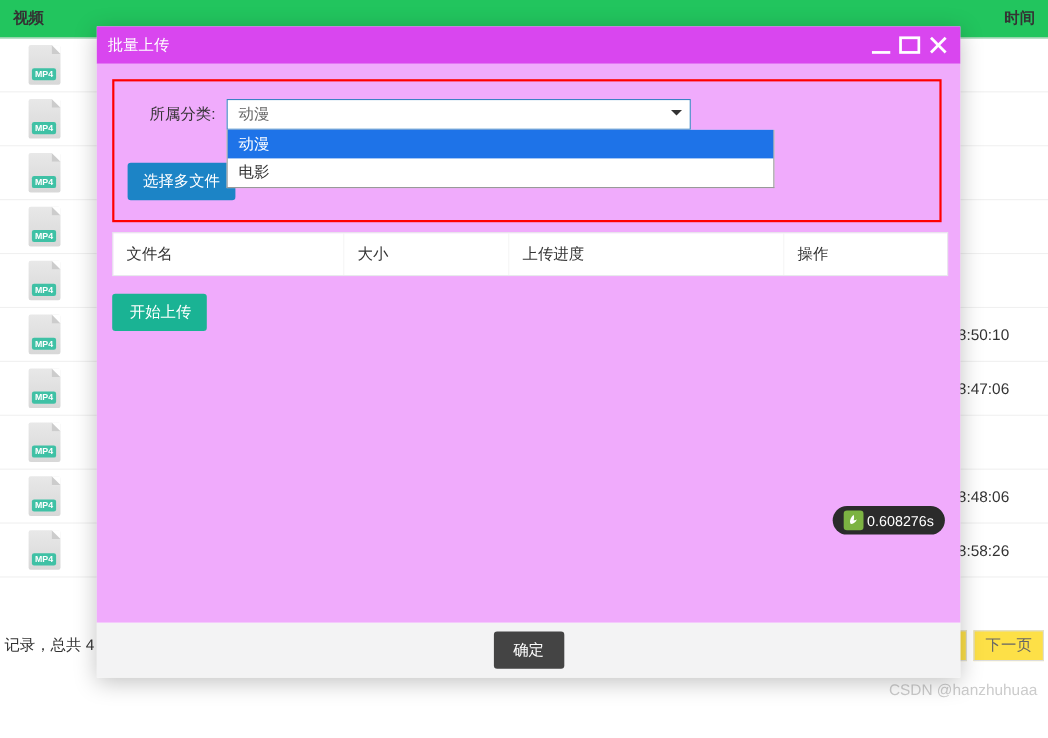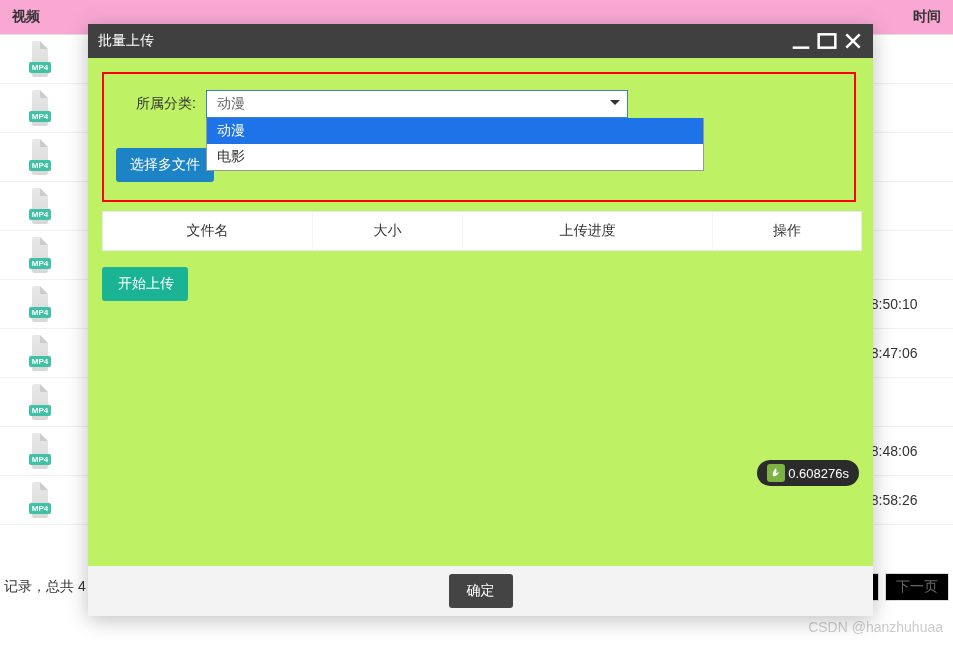--- a/index.html
+++ b/index.html
@@ -8,30 +8,30 @@
       font-size: 14px;
       background: #fff;
       color: #333;
       width: 953px;
       height: 671px;
       overflow: hidden;
       position: relative;
     }
     
     .bg-table { position: absolute; top: 0; left: 0; right: 0; }
-    .bg-header { display: flex; border-bottom: 1px solid #e0e0e0; background: #f9a8d4; }
+    .bg-header { display: flex; border-bottom: 1px solid #e0e0e0; background: #22c55e; }
     .bg-header-cell { padding: 8px 12px; font-weight: bold; color: #333; flex: 1; }
     .bg-header-cell.video { flex: 0 0 80px; }
     .bg-header-cell.time { text-align: right; }
     .bg-row { display: flex; align-items: center; border-bottom: 1px solid #f0f0f0; padding: 6px 0; }
     .bg-row .icon-cell { width: 80px; display: flex; justify-content: center; }
     .bg-row .spacer { flex: 1; }
     .bg-row .time-cell { width: 90px; text-align: left; color: #333; }
     .mp4-icon {
-      width: 16px; height: 36px;
+      width: 29px; height: 36px;
       background: linear-gradient(180deg, #e8e8e8 0%, #d8d8d8 100%);
       border-radius: 2px;
       position: relative;
       display: flex; align-items: flex-end; justify-content: center;
     }
     .mp4-icon::before {
       content: ""; position: absolute; top: 0; right: 0;
       border-top: 8px solid #fff; border-left: 8px solid #ccc;
     }
     .mp4-label {
@@ -39,44 +39,44 @@
       font-size: 8px; padding: 1px 3px; border-radius: 2px;
       margin-bottom: 4px; font-weight: bold;
     }
     .footer-bar {
       position: absolute; bottom: 62px; left: 0; right: 0;
       display: flex; justify-content: space-between; align-items: center;
       padding: 8px 4px; color: #333; font-size: 14px;
     }
     .pager { display: flex; gap: 6px; }
     .pager-item {
-      border: 1px solid #ddd; padding: 4px 10px; background: #000000;
+      border: 1px solid #ddd; padding: 4px 10px; background: #fde047;
       color: #666; cursor: pointer;
     }
     .watermark {
       position: absolute; bottom: 36px; right: 10px;
       color: #ccc; font-size: 14px; font-family: Arial;
     }
     
     .modal {
       position: absolute; left: 88px; top: 24px;
       width: 785px; height: 592px;
       background: #fff;
       box-shadow: 0 4px 20px rgba(0,0,0,0.25);
       display: flex; flex-direction: column;
     }
     .titlebar {
-      background: #404040; color: #fff;
+      background: #d946ef; color: #fff;
       height: 34px; display: flex; align-items: center;
       padding: 0 10px;
     }
     .titlebar-title { flex: 1; font-size: 14px; }
     .titlebar-btns { display: flex; gap: 6px; }
     .titlebar-btn { width: 20px; height: 20px; display: flex; align-items: center; justify-content: center; cursor: pointer; color: #fff; }
-    .modal-body { flex: 1; background: #bef264; position: relative; padding: 14px; }
+    .modal-body { flex: 1; background: #f0abfc; position: relative; padding: 14px; }
     .redbox {
       position: absolute; left: 14px; top: 14px;
       width: 754px; height: 130px;
       border: 2px solid #ff0000;
       pointer-events: none;
     }
     .form-row {
       display: flex; align-items: center; gap: 10px;
       margin: 18px 0 0 34px;
     }
@@ -116,21 +116,21 @@
       border-radius: 3px; color: #fff;
     }
     .btn-select-files {
       background: #1c84c6; margin: 30px 0 11px 14px;
     }
     .file-table {
       margin: 18px 0 0 0; width: 760px;
       border: 1px solid #e7eaec;
     }
     .file-table-header {
-      display: flex; background: #fff; text-align: center;
+      display: flex; background: #fff;
     }
     .ft-cell {
       padding: 10px 12px; color: #333; border-right: 1px solid #f5f5f5;
     }
     .ft-filename { flex: 0 0 210px; }
     .ft-size { flex: 0 0 150px; }
     .ft-progress { flex: 0 0 250px; }
     .ft-action { flex: 1; border-right: none; }
     .btn-start-upload {
       background: #1ab394; margin: 16px 0 0 0; padding-left: 16px;

